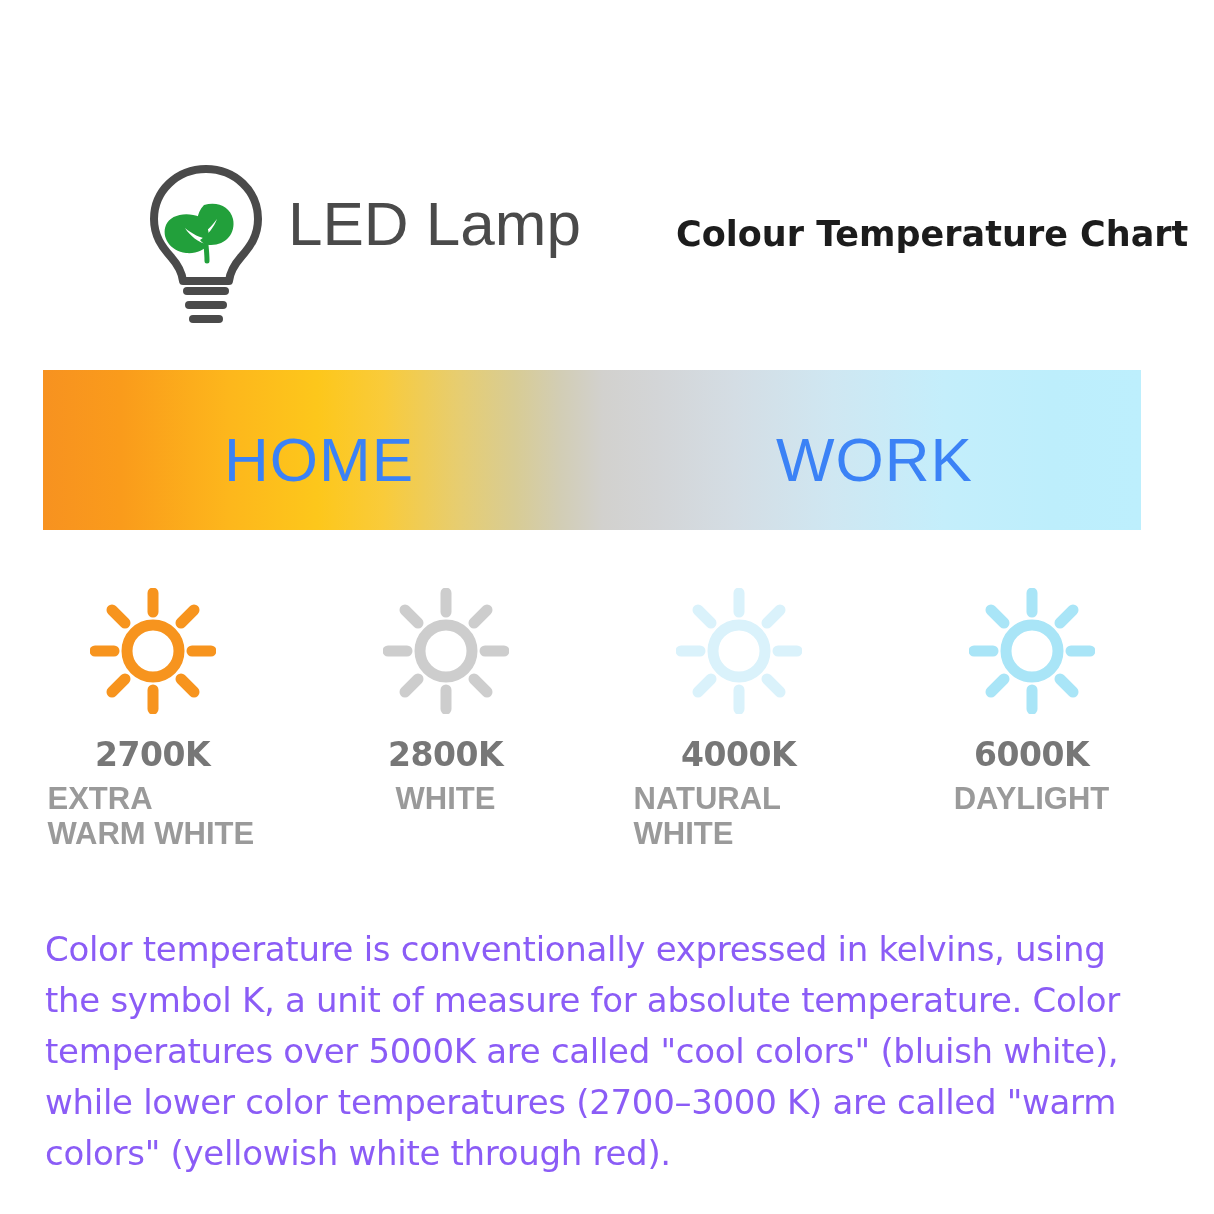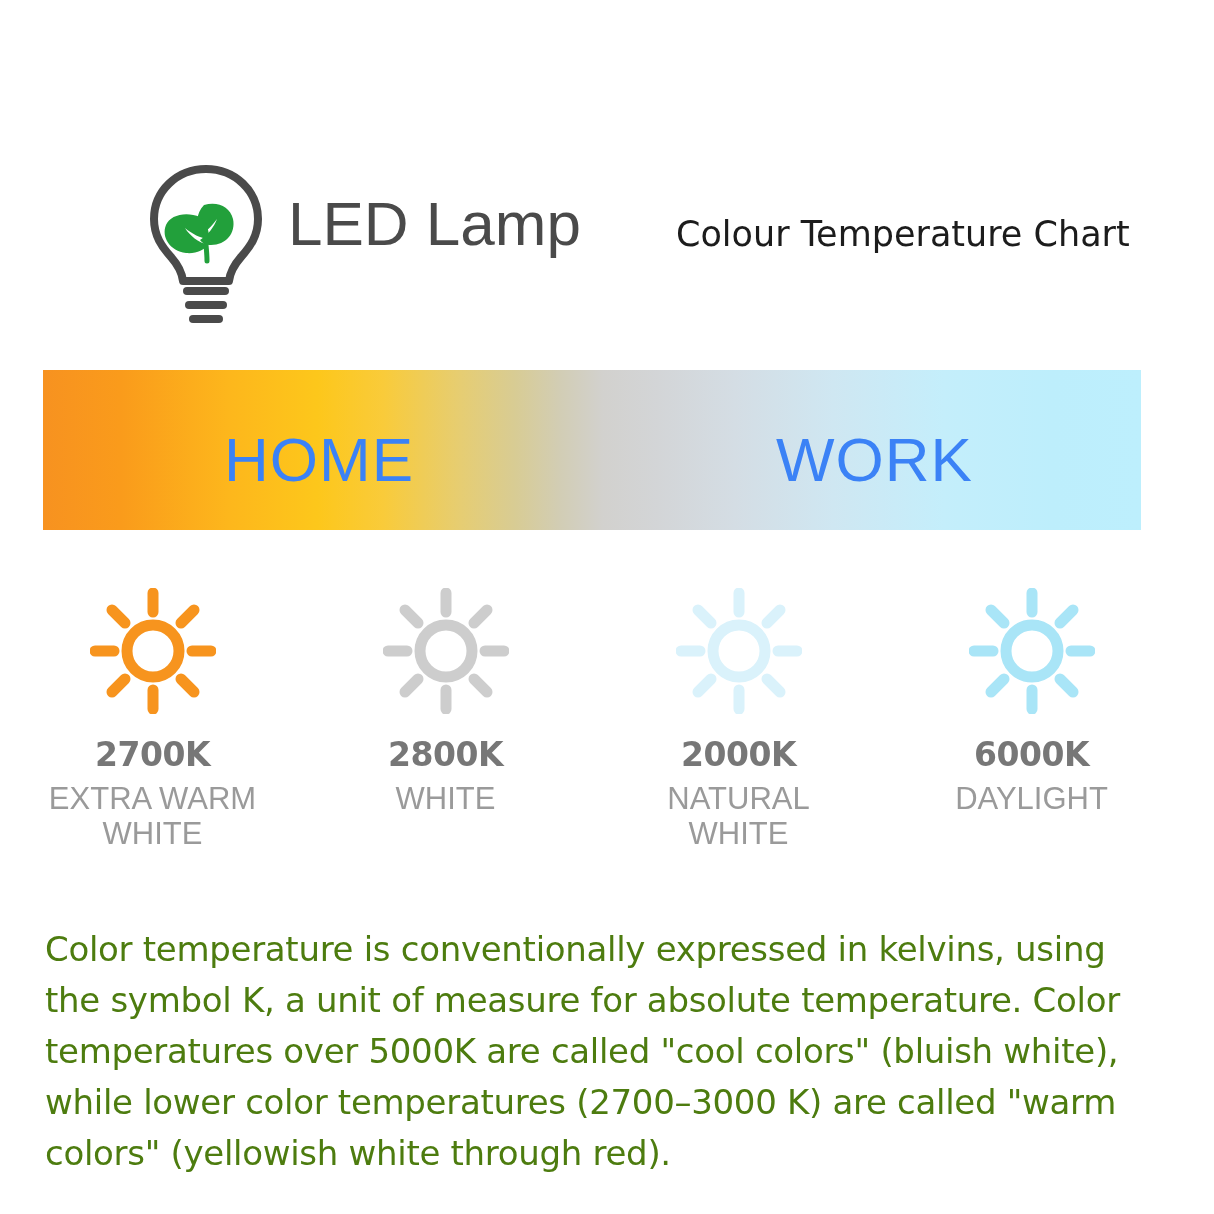--- a/index.html
+++ b/index.html
@@ -41,21 +41,21 @@
     color: #4a4a4a;
     letter-spacing: 0px;
     font-family: "Liberation Sans", sans-serif;
     white-space: nowrap;
   }
   .chart-title {
     position: absolute;
     left: 676px;
     top: 54px;
     font-size: 35px;
-    font-weight: 400;
+    font-weight: 700;
     color: #1c1c1c;
     white-space: nowrap;
     font-family: "DejaVu Sans", sans-serif;
   }
 
   
   .gradient-bar {
     position: absolute;
     left: 43px;
     top: 370px;
@@ -118,38 +118,38 @@
     font-size: 33px;
     font-weight: 700;
     color: #777777;
     letter-spacing: -0.5px;
     font-family: "DejaVu Sans", sans-serif;
     line-height: 1;
   }
   .temp-name {
     margin-top: 11px;
     font-size: 31px;
-    font-weight: 400;
+    font-weight: 700;
     color: #9a9a9a;
-    text-align: center;
+    text-align: left;
     line-height: 1.12;
     letter-spacing: 0px;
     font-family: "Liberation Sans", sans-serif;
     max-width: 210px;
   }
 
   
   .body-text {
     position: absolute;
     left: 45px;
     top: 890px;
     width: 1100px;
     font-size: 34px;
     line-height: 1.50;
-    color: #4d7c0f;
+    color: #8b5cf6;
     font-family: "DejaVu Sans", sans-serif;
     font-weight: 400;
     letter-spacing: -0.3px;
   }
 </style>
 </head>
 <body>
 
 <div class="header">
 
@@ -249,21 +249,21 @@
           <line x1="63" y1="102" x2="63" y2="121"></line>
           <line x1="5" y1="63" x2="24" y2="63"></line>
           <line x1="102" y1="63" x2="121" y2="63"></line>
           <line x1="22" y1="22" x2="35" y2="35"></line>
           <line x1="91" y1="91" x2="104" y2="104"></line>
           <line x1="104" y1="22" x2="91" y2="35"></line>
           <line x1="35" y1="91" x2="22" y2="104"></line>
         </g>
       </svg>
     </span>
-    <div class="temp-kelvin">2000K</div>
+    <div class="temp-kelvin">4000K</div>
     <div class="temp-name">NATURAL WHITE</div>
   </div>
 
   <div class="temp-col">
     <span class="sun-icon">
       <svg viewBox="0 0 126 126" width="126" height="126" xmlns="http://www.w3.org/2000/svg">
         <g stroke="#a9e5f7" stroke-width="11" stroke-linecap="round" fill="none">
           <circle cx="63" cy="63" r="26"></circle>
           <line x1="63" y1="5" x2="63" y2="24"></line>
           <line x1="63" y1="102" x2="63" y2="121"></line>

